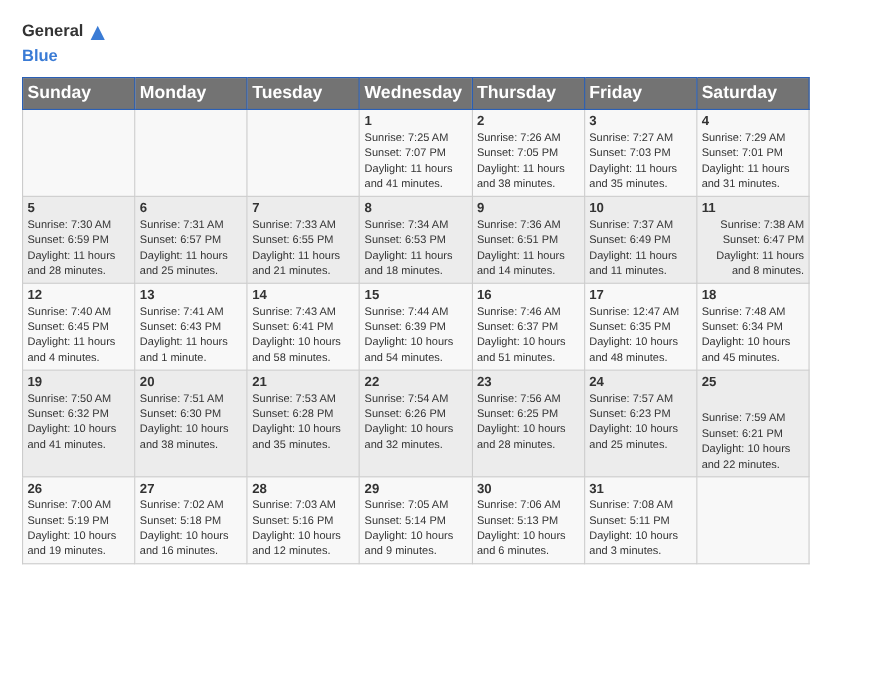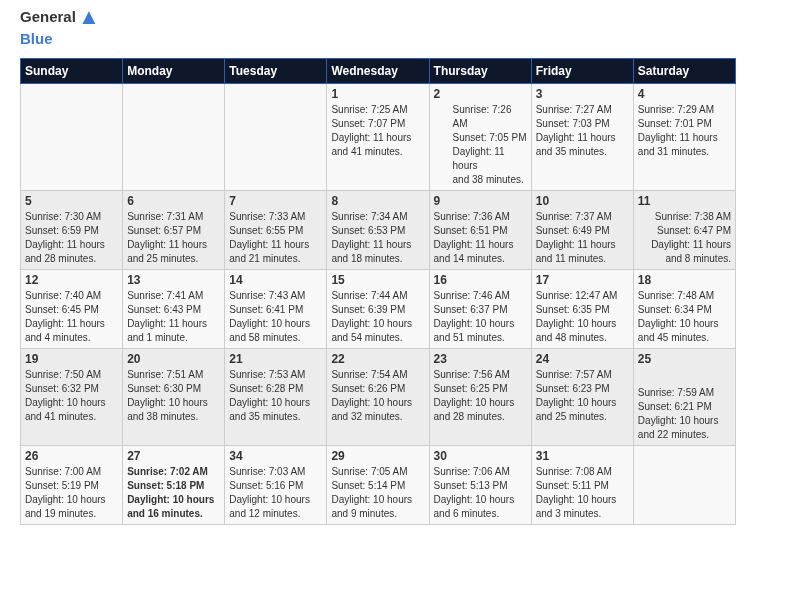--- a/index.html
+++ b/index.html
@@ -5,21 +5,21 @@
     * { box-sizing: border-box; margin: 0; padding: 0; }
     body {
       font-family: Arial, sans-serif;
       background: #fff;
       width: 792px;
       height: 612px;
       overflow: hidden;
     }
     .page {
       width: 756px;
-      padding: 4px 20px 10px 20px;
+      padding: 16px 20px 10px 20px;
     }
     .header-area {
       display: flex;
       justify-content: space-between;
       align-items: flex-start;
       margin-bottom: 10px;
     }
     .logo {
       display: flex;
       align-items: center;
@@ -54,23 +54,23 @@
     .subtitle {
       font-size: 14px;
       color: #555;
     }
     table {
       width: 100%;
       border-collapse: collapse;
       table-layout: fixed;
     }
     thead tr th {
-      background-color: #0f172a;
+      background-color: #737373;
       color: #fff;
-      font-size: 12px;
+      font-size: 16px;
       font-weight: bold;
       padding: 5px 4px;
       text-align: left;
       border: 1px solid #2a5fb5;
     }
     tbody tr td {
       border: 1px solid #ccc;
       vertical-align: top;
       padding: 3px 4px;
       font-size: 10.5px;
@@ -131,21 +131,21 @@
           <td></td>
           <td>
             <span class="day-number">1</span>
             <div class="day-info" style="white-space: pre-line;">Sunrise: 7:25 AM
 Sunset: 7:07 PM
 Daylight: 11 hours
 and 41 minutes.</div>
           </td>
           <td>
             <span class="day-number">2</span>
-            <div class="day-info" style="white-space: pre-line; margin-left: 19px;">Sunrise: 7:26 AM
+            <div class="day-info" style="white-space: pre-line;">Sunrise: 7:26 AM
 Sunset: 7:05 PM
 Daylight: 11 hours
 and 38 minutes.</div>
           </td>
           <td>
             <span class="day-number">3</span>
             <div class="day-info" style="white-space: pre-line;">Sunrise: 7:27 AM
 Sunset: 7:03 PM
 Daylight: 11 hours
 and 35 minutes.</div>
@@ -314,27 +314,27 @@
         <tr>
           <td>
             <span class="day-number">26</span>
             <div class="day-info" style="white-space: pre-line;">Sunrise: 7:00 AM
 Sunset: 5:19 PM
 Daylight: 10 hours
 and 19 minutes.</div>
           </td>
           <td>
             <span class="day-number">27</span>
-            <div class="day-info" style="white-space: pre-line; font-weight: bold;">Sunrise: 7:02 AM
+            <div class="day-info" style="white-space: pre-line;">Sunrise: 7:02 AM
 Sunset: 5:18 PM
 Daylight: 10 hours
 and 16 minutes.</div>
           </td>
           <td>
-            <span class="day-number">34</span>
+            <span class="day-number">28</span>
             <div class="day-info" style="white-space: pre-line;">Sunrise: 7:03 AM
 Sunset: 5:16 PM
 Daylight: 10 hours
 and 12 minutes.</div>
           </td>
           <td>
             <span class="day-number">29</span>
             <div class="day-info" style="white-space: pre-line;">Sunrise: 7:05 AM
 Sunset: 5:14 PM
 Daylight: 10 hours

